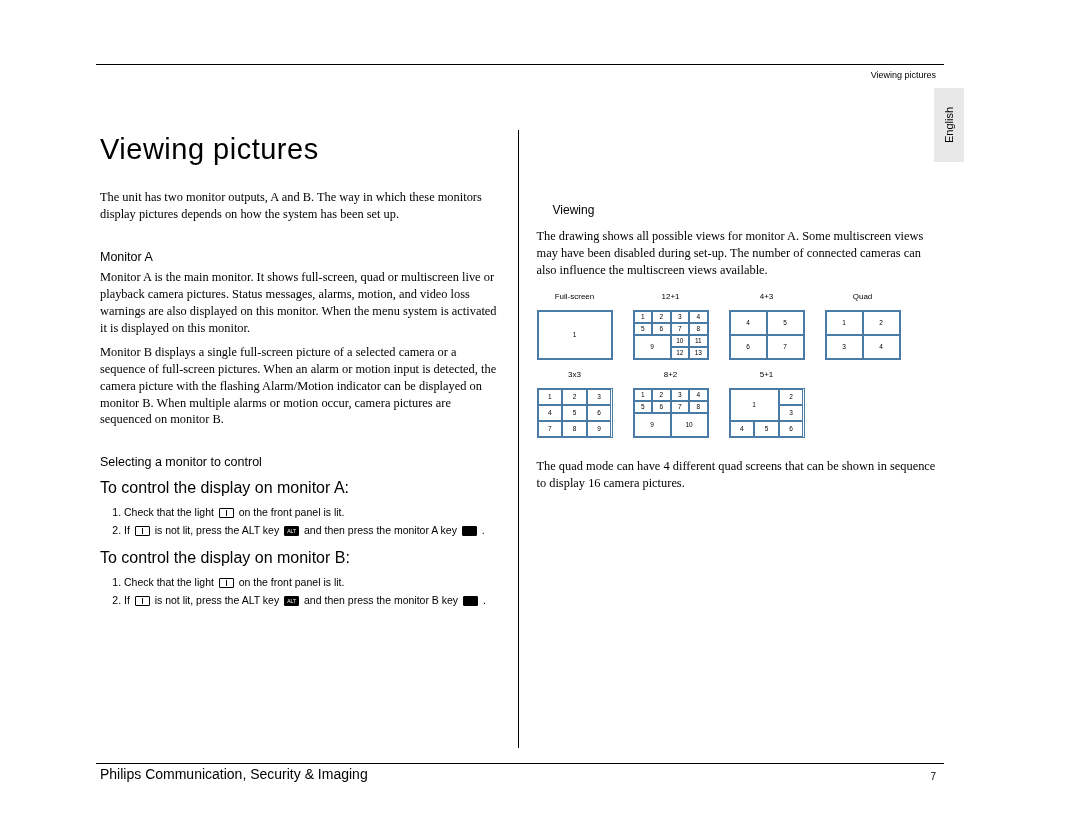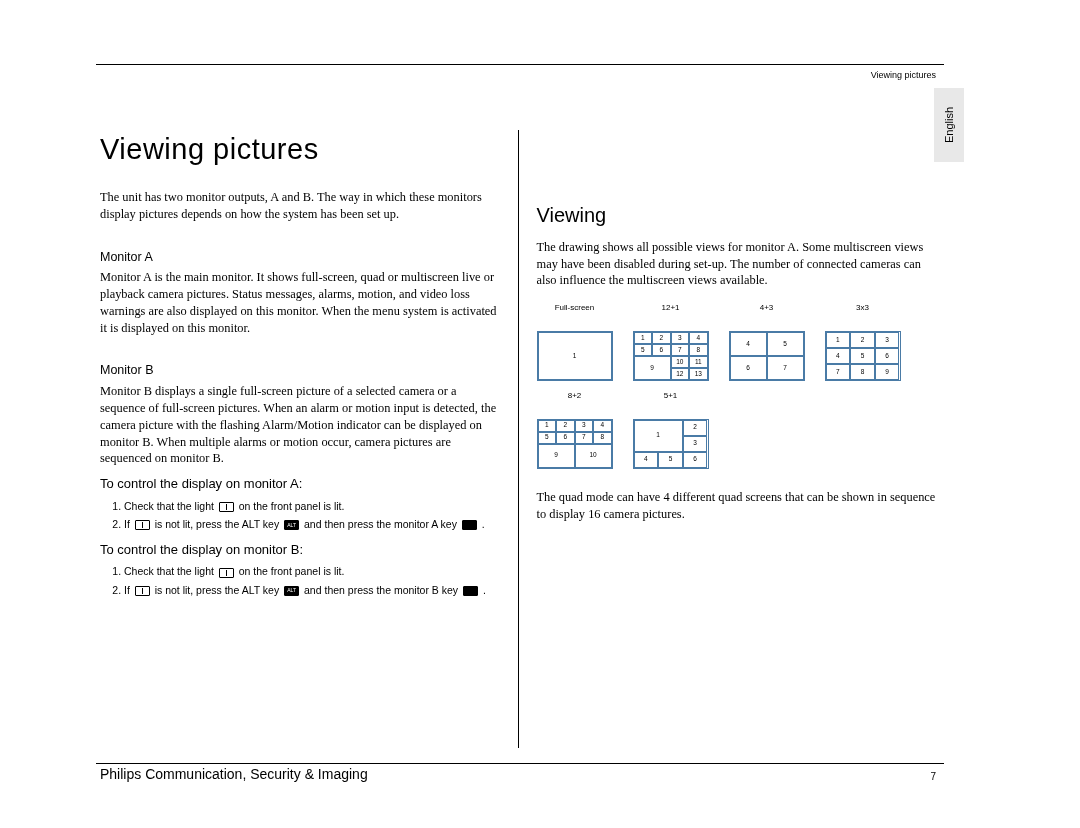--- a/index.html
+++ b/index.html
@@ -6,34 +6,34 @@
   .page{width:1000px;height:828px;position:relative;box-sizing:border-box;padding:64px 78px 40px 104px}
   .rule{position:absolute;left:96px;right:56px;top:64px;height:1px;background:#000}
   .rule-bot{position:absolute;left:96px;right:56px;bottom:64px;height:1px;background:#000}
   .header-right{position:absolute;top:70px;right:64px;font-size:9px;font-family:Helvetica,Arial,sans-serif}
   .lang-tab{position:absolute;top:88px;right:36px;background:#e8e8e8;width:30px;height:74px;display:flex;align-items:center;justify-content:center;font-family:Helvetica,Arial,sans-serif;font-size:11px}
   .lang-tab span{transform:rotate(-90deg);white-space:nowrap}
   .columns{display:flex;position:absolute;top:130px;left:100px;right:64px;bottom:80px}
   .col{flex:1;padding:0 18px 0 0;box-sizing:border-box;font-size:12.4px;line-height:1.35}
   .col + .col{border-left:1px solid #000;padding:0 0 0 18px}
   h1{font-family:"Gill Sans","Gill Sans MT",Helvetica,Arial,sans-serif;font-weight:400;font-size:29px;margin:0 0 20px;letter-spacing:.5px}
-  h2{font-family:"Gill Sans","Gill Sans MT",Helvetica,Arial,sans-serif;font-weight:400;font-size:20px;margin:0 0 10px}
+  h2{font-family:"Gill Sans","Gill Sans MT",Helvetica,Arial,sans-serif;font-weight:400;font-size:12px;margin:0 16px 10px}
   h3{font-family:"Gill Sans","Gill Sans MT",Helvetica,Arial,sans-serif;font-weight:500;font-size:12.5px;margin:26px 0 4px}
   p{margin:1px 0 8px}
-  .instr{font-family:Helvetica,Arial,sans-serif;font-size:13px;margin:6px 0}
+  .instr{font-family:Helvetica,Arial,sans-serif;font-size:16px;margin:6px 0}
   ol{margin:2px 0 10px;padding-left:20px;font-family:Helvetica,Arial,sans-serif;font-size:10.5px}
   ol li{margin:4px 4px}
   .keyicon{display:inline-flex;width:15px;height:10px;border:1px solid #000;border-radius:1px;vertical-align:middle;position:relative;margin:0 2px;box-sizing:border-box}
   .keyicon.black{background:#000}
   .keyicon.ma::after{content:"";position:absolute;left:1px;top:1px;bottom:1px;width:5px;border-right:1px solid #000}
   .keyicon.mb::after{content:"";position:absolute;right:1px;top:1px;bottom:1px;width:5px;border-left:1px solid #000}
   .keyicon.alt{background:#000;color:#fff;font-size:5px;display:inline-flex;align-items:center;justify-content:center;font-family:Helvetica,Arial,sans-serif}
   
   .diagrams{margin:14px 0 20px;display:grid;grid-template-columns:repeat(4,auto);column-gap:20px;row-gap:10px;font-family:Helvetica,Arial,sans-serif;font-size:6.5px;justify-content:start}
-  .dgroup{display:flex;flex-direction:column;align-items:center;gap:17px}
+  .dgroup{display:flex;flex-direction:column;align-items:center;gap:7px}
   .dlabel{font-size:8px}
   .dbox{border:.8px solid #4a7ba6;display:grid;box-sizing:border-box}
   .cell{border:.5px solid #4a7ba6;display:flex;align-items:center;justify-content:center;box-sizing:border-box}
   
   .d-full{width:76px;height:50px}
   .d-full .cell{width:100%;height:100%}
   
   .d-quad{width:76px;height:50px;grid-template-columns:1fr 1fr;grid-template-rows:1fr 1fr}
   
   .d-4x4{width:76px;height:50px;grid-template-columns:repeat(4,1fr);grid-template-rows:repeat(4,1fr)}
@@ -67,23 +67,23 @@
 
   <div class="columns">
 
     <div class="col">
       <h1>Viewing pictures</h1>
       <p>The unit has two monitor outputs, A and B. The way in which these monitors display pictures depends on how the system has been set up.</p>
 
       <h3>Monitor A</h3>
       <p>Monitor A is the main monitor. It shows full-screen, quad or multiscreen live or playback camera pictures. Status messages, alarms, motion, and video loss warnings are also displayed on this monitor. When the menu system is activated it is displayed on this monitor.</p>
 
-      <h3>Monitor B</h3>
       <p>Monitor B displays a single full-screen picture of a selected camera or a sequence of full-screen pictures. When an alarm or motion input is detected, the camera picture with the flashing Alarm/Motion indicator can be displayed on monitor B. When multiple alarms or motion occur, camera pictures are sequenced on monitor B.</p>
 
+      <h3>Selecting a monitor to control</h3>
 
       <div class="instr">To control the display on monitor A:</div>
       <ol>
         <li>
           <span>Check that the light </span><span class="keyicon ma"></span><span> on the front panel is lit.</span>
         </li>
         <li>
           <span>If </span><span class="keyicon ma"></span><span> is not lit, press the ALT key </span><span class="keyicon alt">ALT</span><span> and then press the monitor A key </span><span class="keyicon black"></span><span> .</span>
         </li>
       </ol>
@@ -134,20 +134,29 @@
           <div class="dlabel">4+3</div>
           <div class="dbox d-4p3">
             <div class="cell tb">4</div>
               <div class="cell tb">5</div>
             <div class="cell tb">6</div>
               <div class="cell tb">7</div>
           </div>
         </div>
 
         <div class="dgroup">
+          <div class="dlabel">Quad</div>
+          <div class="dbox d-quad">
+            <div class="cell">1</div>
+              <div class="cell">2</div>
+              <div class="cell">3</div>
+              <div class="cell">4</div>
+          </div>
+        </div>
+        <div class="dgroup">
           <div class="dlabel">3x3</div>
           <div class="dbox d-3x3" id="g3x3">
               <div class="cell">1</div>
               <div class="cell">2</div>
               <div class="cell">3</div>
               <div class="cell">4</div>
               <div class="cell">5</div>
               <div class="cell">6</div>
               <div class="cell">7</div>
               <div class="cell">8</div>

